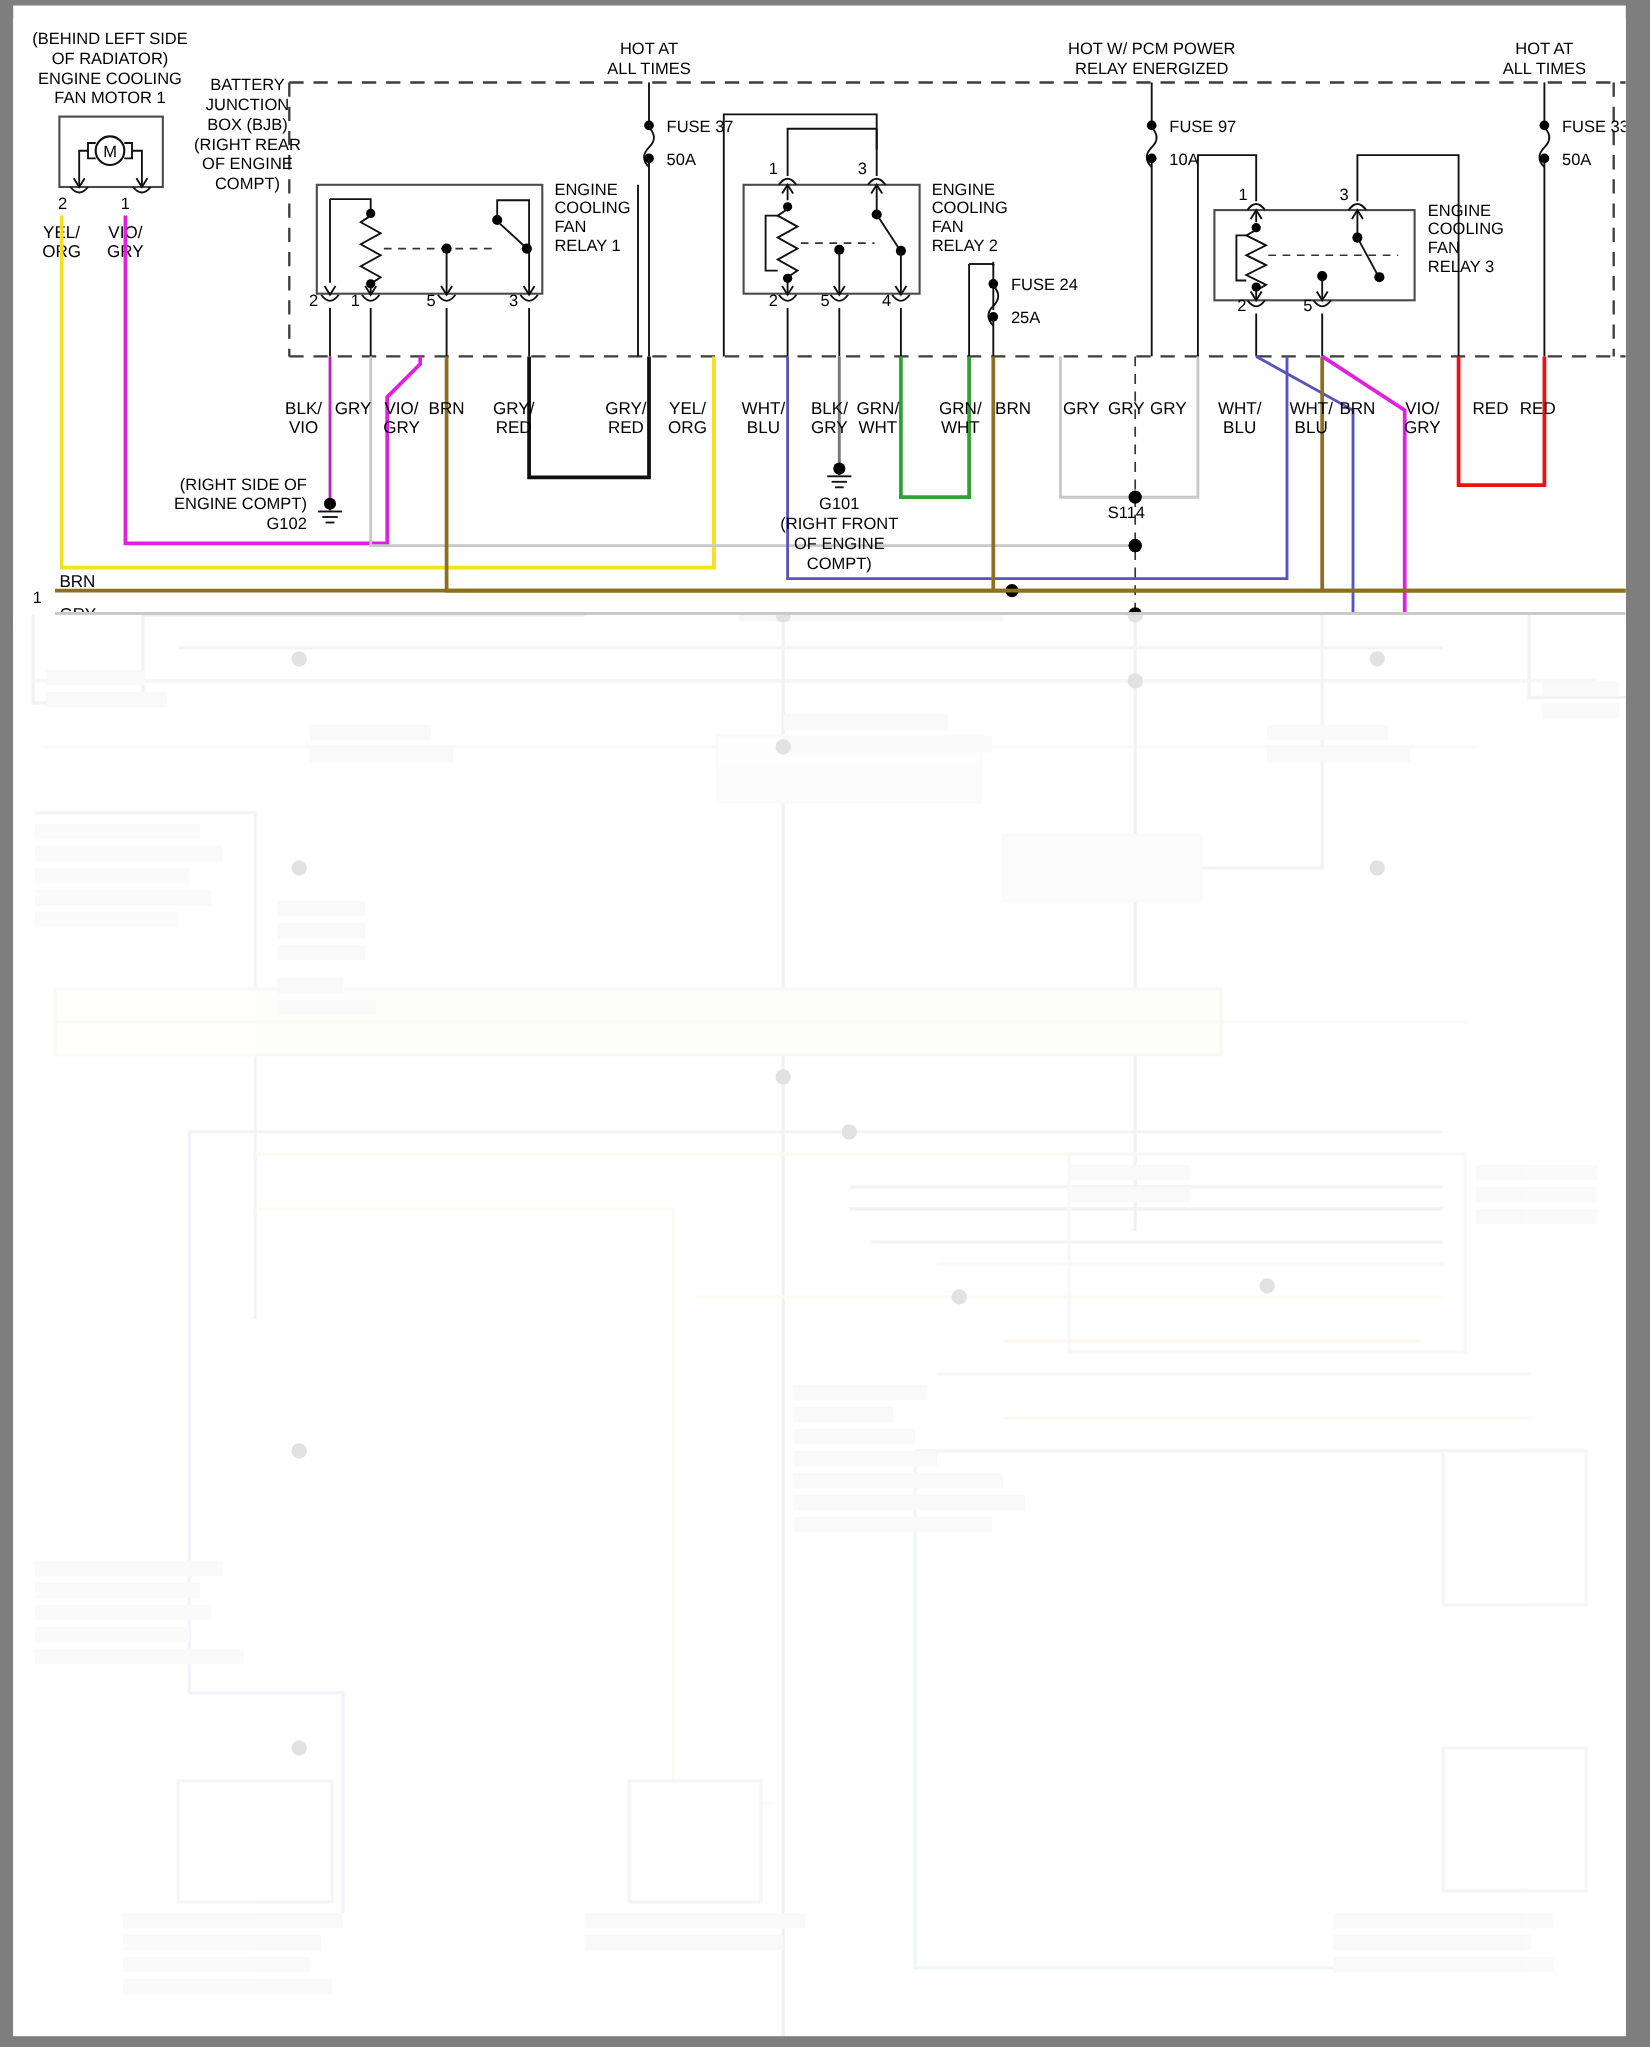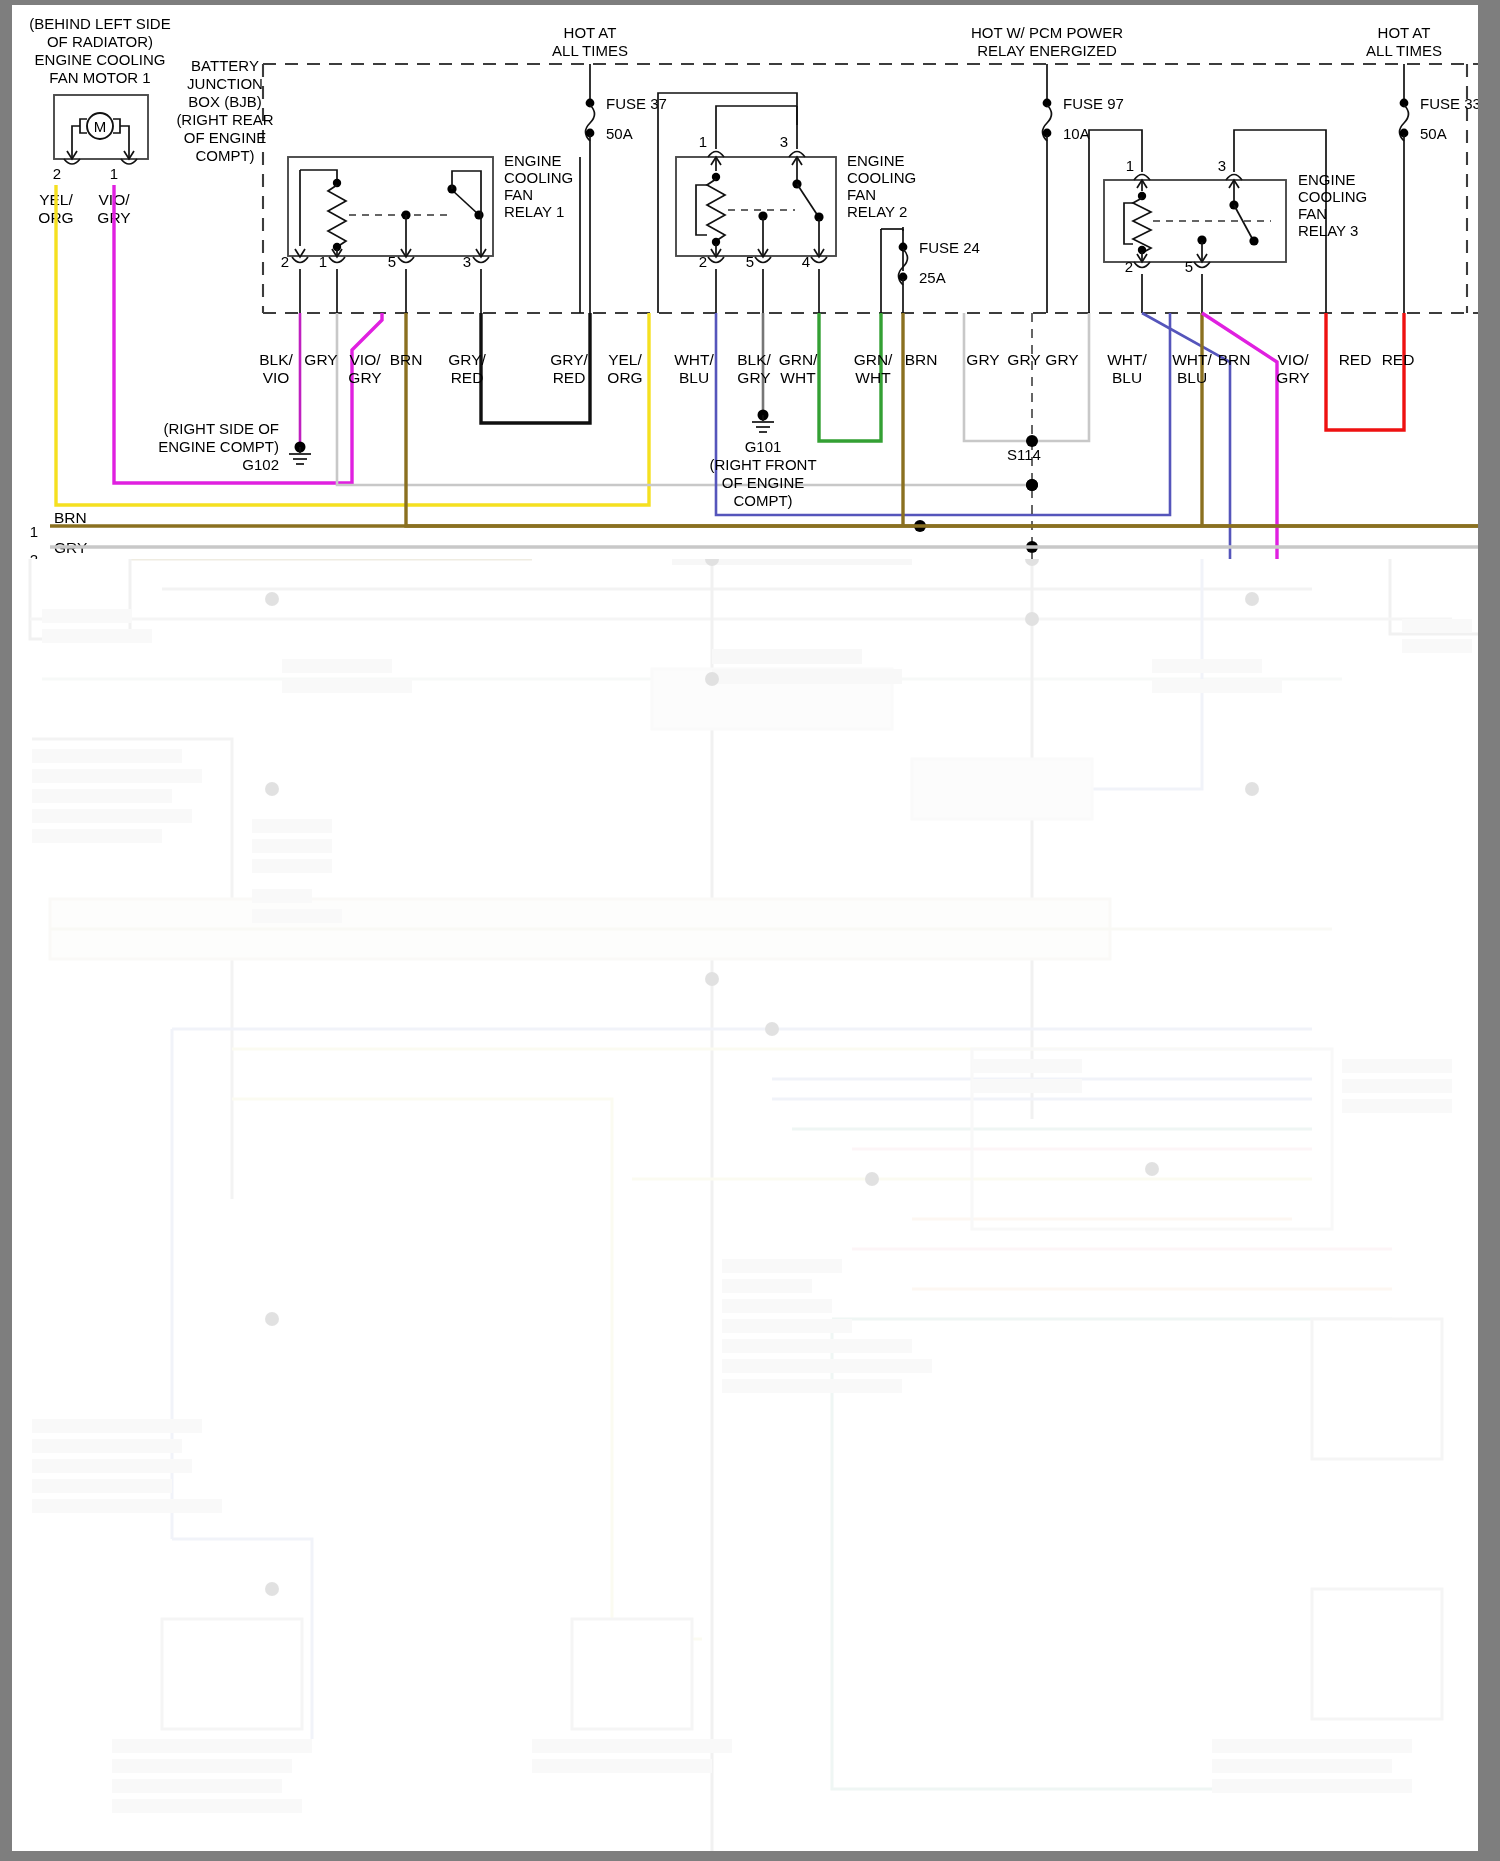--- a/index.html
+++ b/index.html
@@ -17,21 +17,21 @@
   }
   
   #frame-left   { position:absolute; left:0;    top:0; width:12px;  height:1861px; background:#7e7e7e; }
   #frame-right  { position:absolute; right:0;   top:0; width:22px;  height:1861px; background:#7e7e7e; }
   #frame-top    { position:absolute; left:0;    top:0; width:1500px;height:5px;    background:#7e7e7e; }
   #frame-bottom { position:absolute; left:0;    bottom:0;width:1500px;height:10px; background:#7e7e7e; }
 
   
   #upper {
     position: absolute;
-    left: 12px; top: 5px;
+    left: 12px; top: 16px;
     width: 1466px; height: 554px;
     background: #ffffff;
     overflow: hidden;
   }
   
   #lower {
     position: absolute;
     left: 12px; top: 559px;
     width: 1466px; height: 1292px;
     background: #ffffff;

